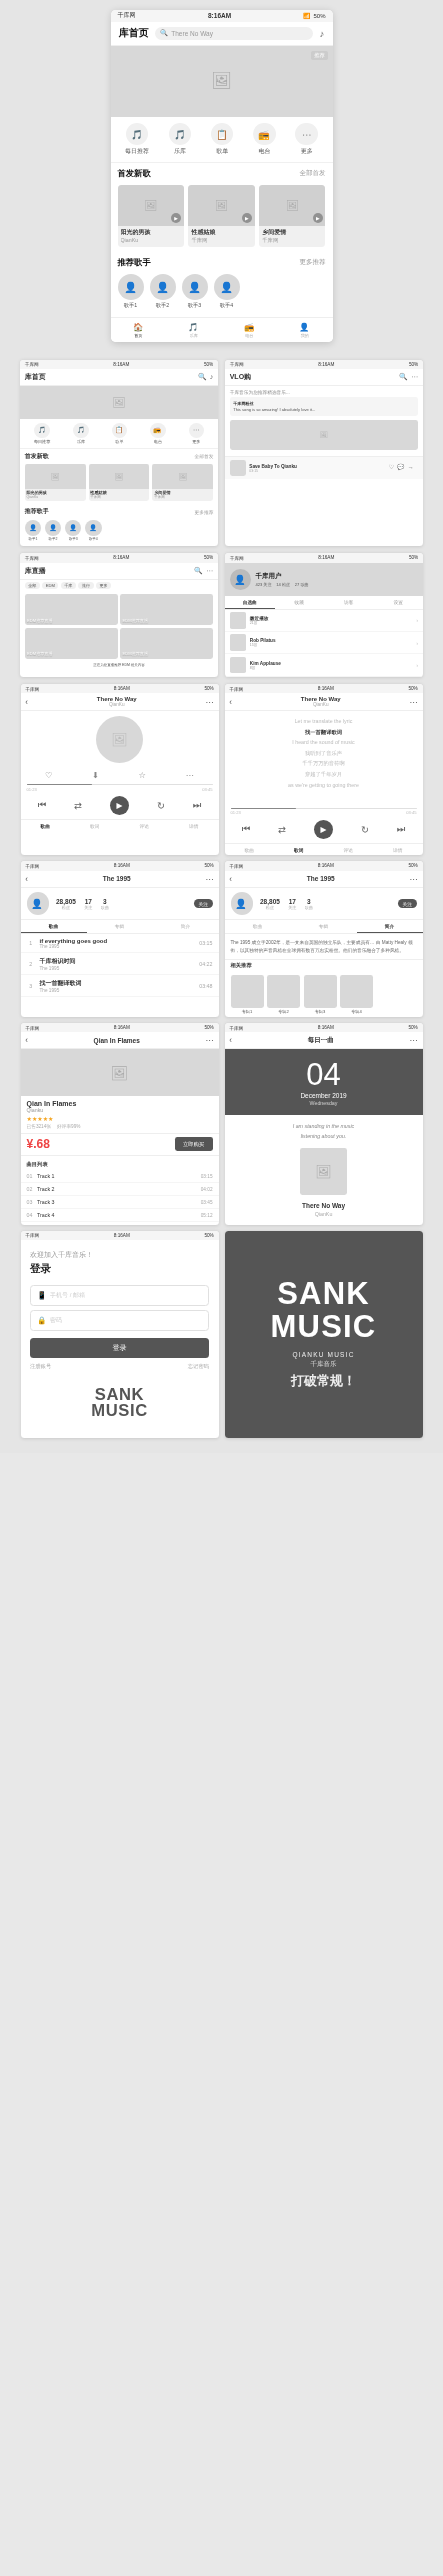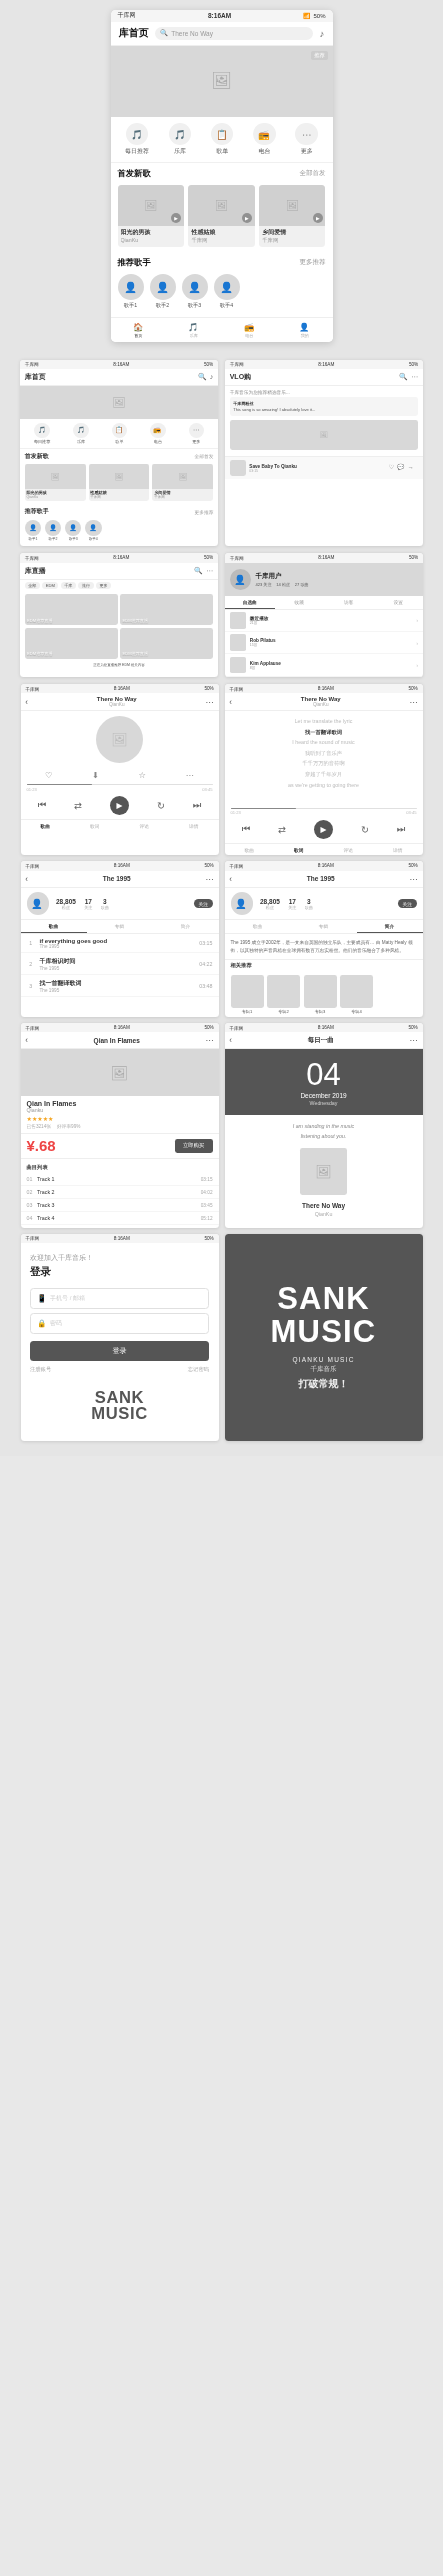--- a/index.html
+++ b/index.html
@@ -1144,21 +1144,21 @@
         <div style="display:flex;gap:2.4px;margin-top:1.8px;">
           <span style="color:#f5a623;font-size:6px;">★★★★★</span>
         </div>
         <div style="display:flex;gap:6px;margin-top:1.2px;font-size:4.7px;color:#aaa;">
           <span>已售3214张</span>
           <span>好评率99%</span>
         </div>
       </div>
 
       <div style="display:flex;align-items:center;justify-content:space-between;padding:3.5px 6px;border-bottom:0.6px solid #eee;">
-        <div style="font-size:15px;font-weight:700;color:#e44;">¥.68</div>
+        <div style="font-size:12px;font-weight:700;color:#e44;">¥.68</div>
         <button style="background:#555;color:#fff;border:none;border-radius:2.4px;padding:3.5px 8.3px;font-size:5.3px;">立即购买</button>
       </div>
 
       <div style="padding:2.4px 0;">
         <div style="padding:2.4px 6px;font-size:5.3px;font-weight:700;">曲目列表</div>
         <div class="store-track-item">
           <span class="store-track-num">01</span>
           <span class="store-track-name">Track 1</span>
           <span class="store-track-duration">03:15</span>
         </div>
@@ -1251,21 +1251,21 @@
           <div style="font-size:31px;font-weight:900;color:#fff;letter-spacing:1.2px;line-height:1.05;text-align:center;">
             <span>SANK</span><br>
             <span>MUSIC</span>
           </div>
           <div style="margin-top:8.3px;font-size:6.5px;color:rgba(255,255,255,0.9);letter-spacing:1.2px;">
             <span>QIANKU MUSIC</span>
           </div>
           <div style="font-size:6.5px;color:rgba(255,255,255,0.8);margin-top:1.2px;">
             <span>千库音乐</span>
           </div>
-          <div style="font-size:10px;color:rgba(255,255,255,0.9);margin-top:3.5px;font-weight:600;">
+          <div style="font-size:13px;color:rgba(255,255,255,0.9);margin-top:3.5px;font-weight:600;">
             <span>打破常规！</span>
           </div>
         </div>
       </div>
     </div>
   </div>
 
 </div>
 
 

